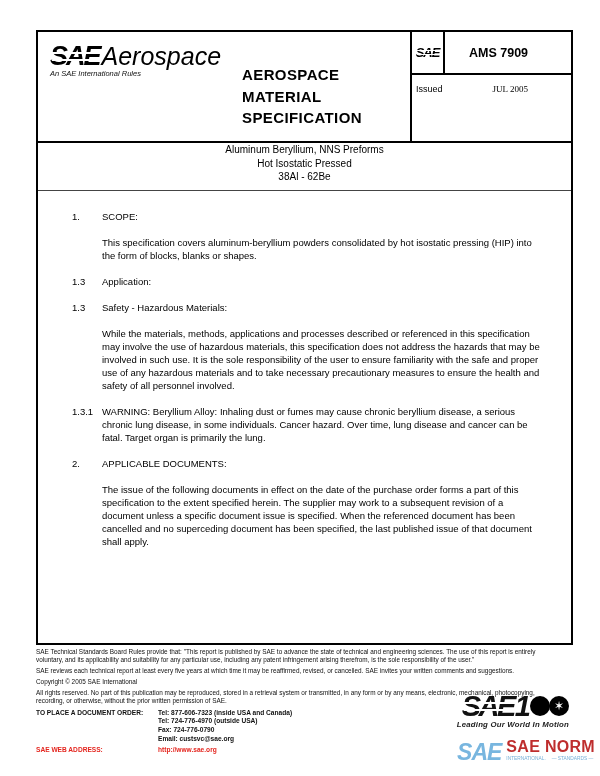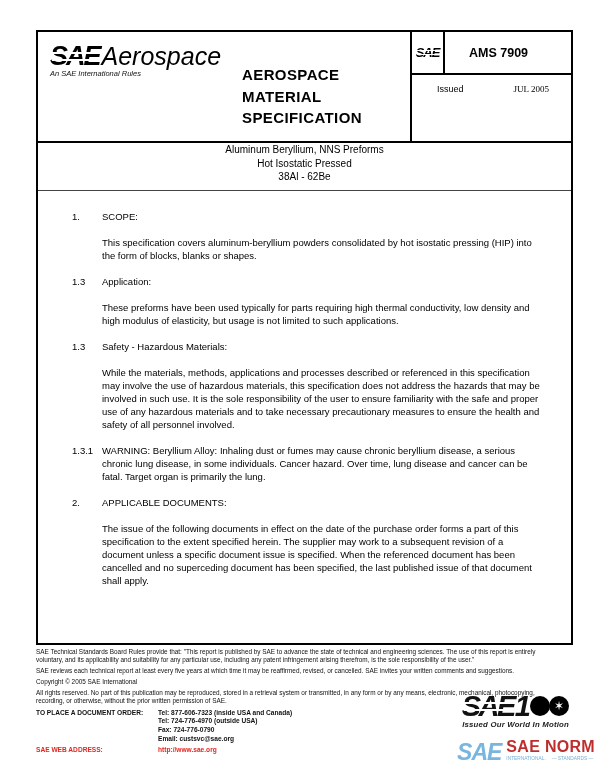--- a/index.html
+++ b/index.html
@@ -28,21 +28,21 @@
   .stripes::after  { top:60%; }
   .stripes.small::before, .stripes.small::after { height:1px; }
 
   .doc-type { position:absolute; left:204px; top:32px; font-size:15px; font-weight:bold; line-height:21.5px; letter-spacing:0.4px; }
 
   .doc-num-box { position:absolute; top:0; right:0; width:159px; height:109px; border-left:2px solid #000; }
   .num-row { height:41px; border-bottom:2px solid #000; display:flex; align-items:stretch; }
   .sae-cell { width:31px; border-right:2px solid #000; display:flex; align-items:center; justify-content:center; }
   .cell-sae { font-size:13px; font-weight:bold; font-style:italic; letter-spacing:-1px; }
   .doc-number { font-weight:bold; font-size:12.5px; display:flex; align-items:center; padding-left:24px; }
-  .issued-row { display:flex; padding:9px 10px 0 25px; font-size:9px; }
+  .issued-row { display:flex; padding:9px 10px 0 4px; font-size:9px; }
   .issued-date { margin-left:50px;font-family:Liberation Serif, serif; }
 
   
   .title-block { height:47px; border-bottom:1px solid #444; text-align:center; font-size:10px; line-height:13.5px; }
 
   
   .body-area { padding:19px 26px 0 34px; font-size:9.5px; line-height:13px; }
   .sec { display:flex; margin:0 0 13px 0; }
   .sec-num { flex:0 0 30px; }
   .sec-text { flex:1; }
@@ -111,21 +111,20 @@
       <span class="sec-num">1.</span>
       <span class="sec-text">SCOPE:</span>
     </div>
 
     <p class="para">This specification covers aluminum-beryllium powders consolidated by hot isostatic pressing (HIP) into the form of blocks, blanks or shapes.</p>
 
     <div class="sec">
       <span class="sec-num">1.3</span>
       <span class="sec-text">Application:</span>
     </div>
-    <p class="para">These preforms have been used typically for parts requiring high thermal conductivity, low density and high modulus of elasticity, but usage is not limited to such applications.</p>
 
     <div class="sec">
       <span class="sec-num">1.3</span>
       <span class="sec-text">Safety - Hazardous Materials:</span>
     </div>
     <p class="para">While the materials, methods, applications and processes described or referenced in this specification may involve the use of hazardous materials, this specification does not address the hazards that may be involved in such use.  It is the sole responsibility of the user to ensure familiarity with the safe and proper use of any hazardous materials and to take necessary precautionary measures to ensure the health and safety of all personnel involved.</p>
 
     <div class="sec">
       <span class="sec-num">1.3.1</span>
       <span class="sec-text">WARNING: Beryllium Alloy:  Inhaling dust or fumes may cause chronic beryllium disease, a serious chronic lung disease, in some individuals.  Cancer hazard.  Over time, lung disease and cancer can be fatal.  Target organ is primarily the lung.</span>
@@ -160,21 +159,21 @@
 
   <div class="footer-logos">
     <div class="sae100">
       <span class="sae100-sae stripes">SAE</span>
       <span class="sae100-one">1</span>
       <span class="disc"></span>
       <span class="disc">
         <span class="disc-star">✶</span>
       </span>
     </div>
-    <div class="sae100-tagline">Issued Our World In Motion</div>
+    <div class="sae100-tagline">Leading Our World In Motion</div>
 
     <div class="saenorm">
       <span class="norm-sae">SAE</span>
       <span class="norm-main">
         <div class="norm-title">SAE NORM</div>
         <div class="norm-sub">
           <span>INTERNATIONAL.</span>
           <span>— STANDARDS —</span>
         </div>
       </span>

